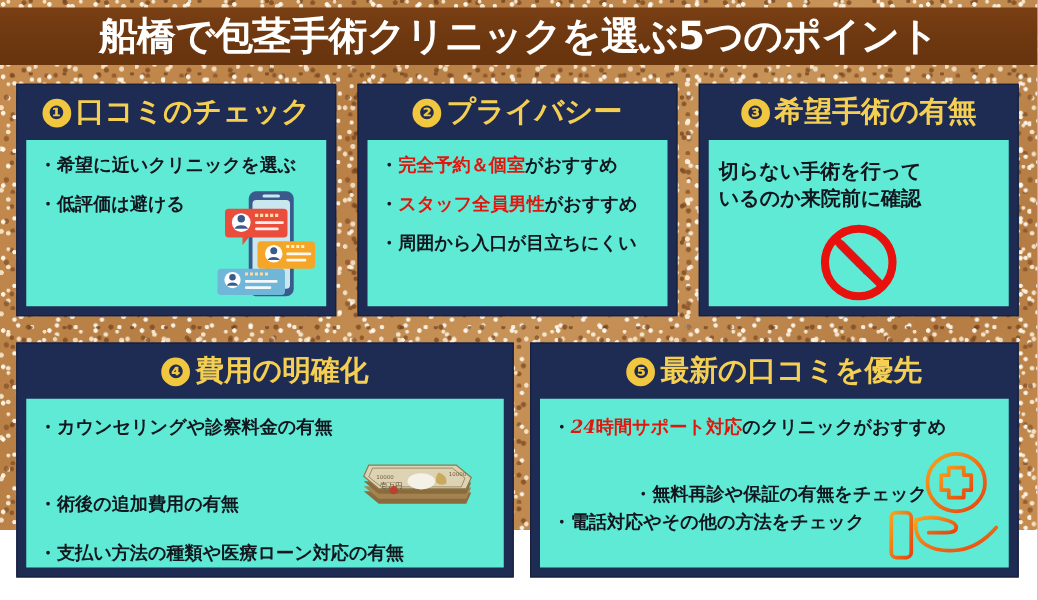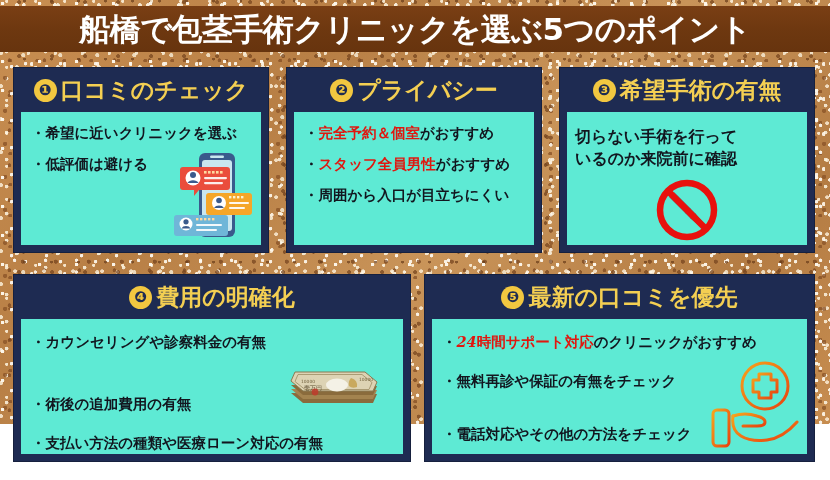--- a/index.html
+++ b/index.html
@@ -313,22 +313,22 @@
     </div>
   </div>
 
   <div class="card" id="card-5" style="left:424px; top:274px; width:391px; height:188px;">
     <div class="card-header">
       <span class="num-badge">❺</span>
       <span class="card-title">最新の口コミを優先</span>
     </div>
     <div class="card-body">
       <ul class="bullets" style="padding-top:14px;">
-        <li style="margin-bottom:21px;"><span class="hl-red-serif">24</span><span class="hl-red">時間サポート対応</span><span>のクリニックがおすすめ</span></li>
-        <li style="margin-bottom:35px;"><span>無料再診や保証の有無をチェック</span></li>
+        <li style="margin-bottom:36px;"><span class="hl-red-serif">24</span><span class="hl-red">時間サポート対応</span><span>のクリニックがおすすめ</span></li>
+        <li style="margin-bottom:4px;text-align:center;"><span>無料再診や保証の有無をチェック</span></li>
         <li><span>電話対応やその他の方法をチェック</span></li>
       </ul>
       <div class="illus" id="illus-hand">
         <svg width="96" height="92" viewBox="0 0 96 92">
           <defs>
             <linearGradient id="og" x1="0" y1="0" x2="1" y2="1">
               <stop offset="0%" stop-color="#f7a41c"></stop>
               <stop offset="100%" stop-color="#e8420f"></stop>
             </linearGradient>
           </defs>

